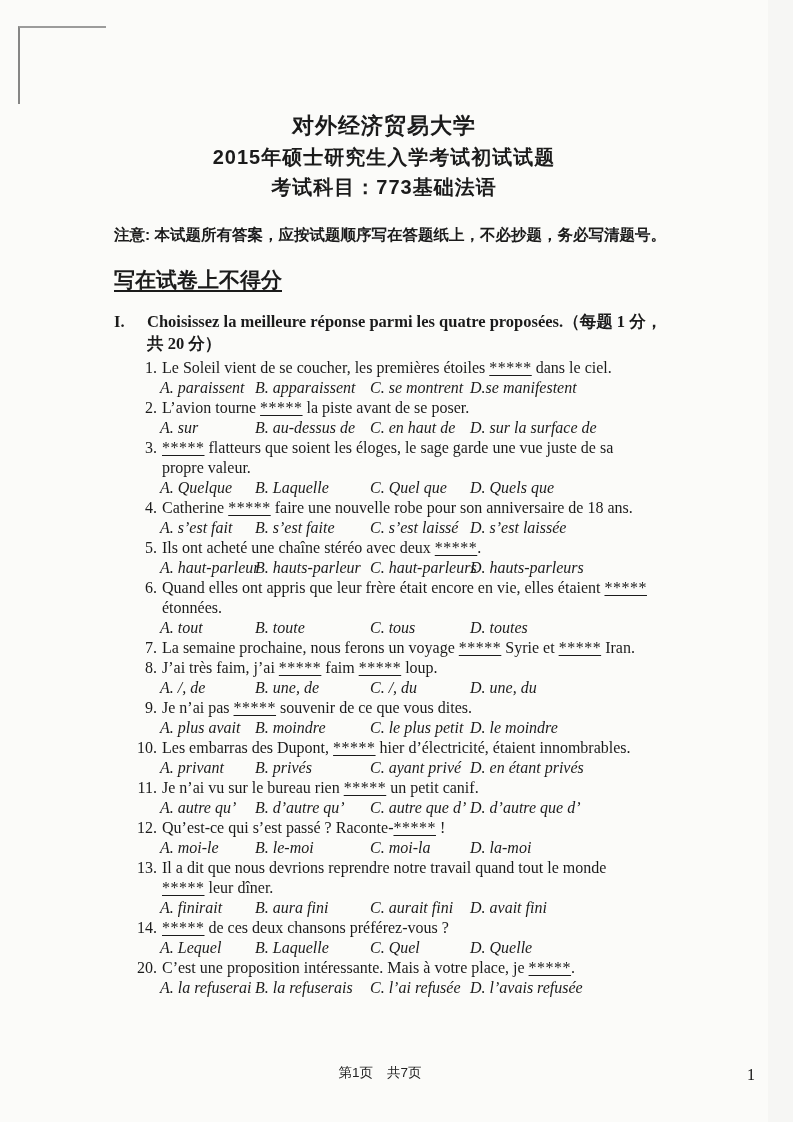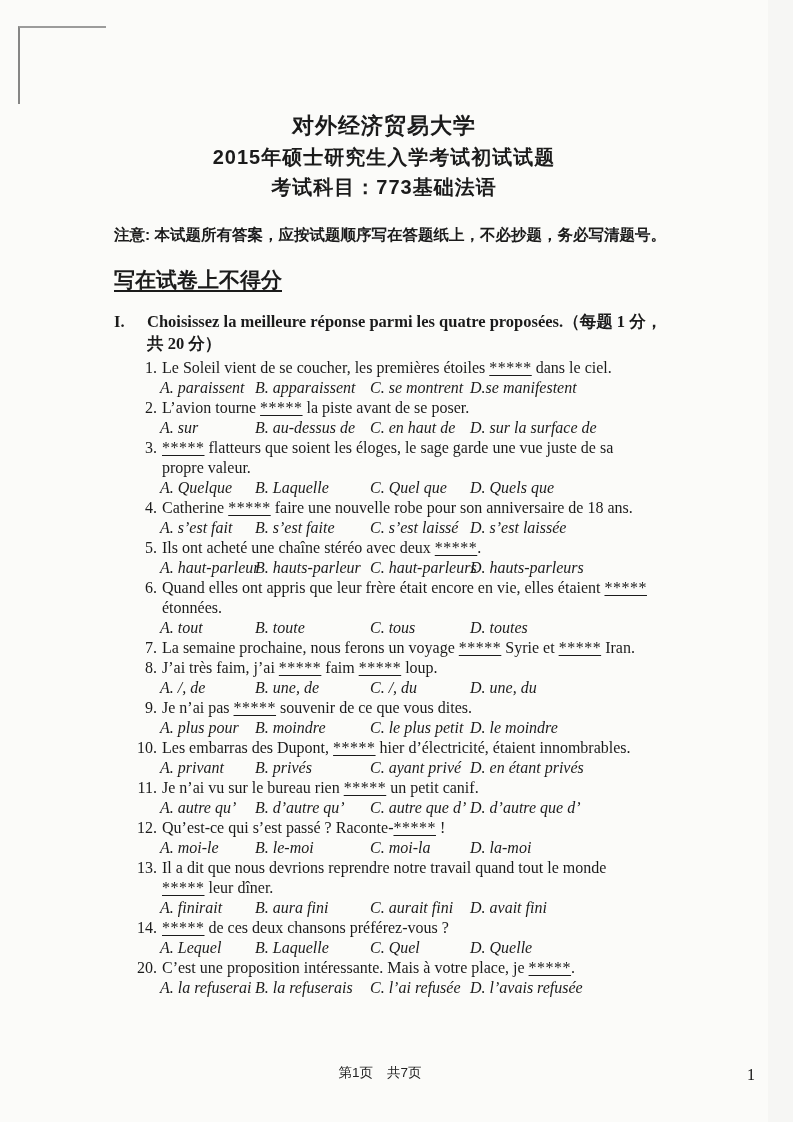--- a/index.html
+++ b/index.html
@@ -216,21 +216,21 @@
           <span class="opt">D. une, du</span>
         </div>
       </div>
     </div>
 
     <div class="q">
       <div class="q-num">9.</div>
       <div class="q-body">
         <div class="q-text">Je n’ai pas <u class="blank">*****</u> souvenir de ce que vous dites.</div>
         <div class="q-opts">
-          <span class="opt">A. plus pour</span>
+          <span class="opt">A. plus avait</span>
           <span class="opt">B. moindre</span>
           <span class="opt">C. le plus petit</span>
           <span class="opt">D. le moindre</span>
         </div>
       </div>
     </div>
 
     <div class="q">
       <div class="q-num">10.</div>
       <div class="q-body">

